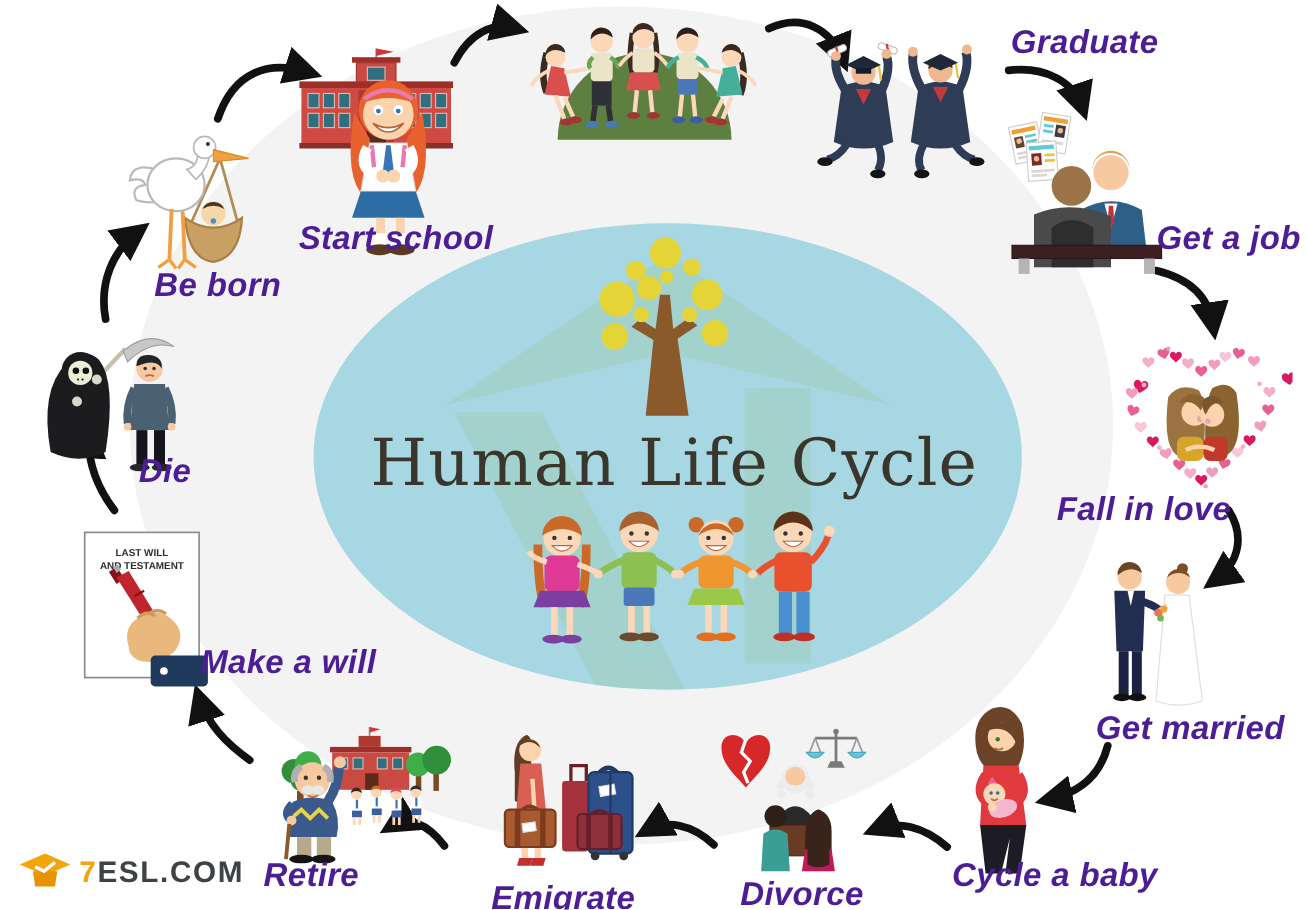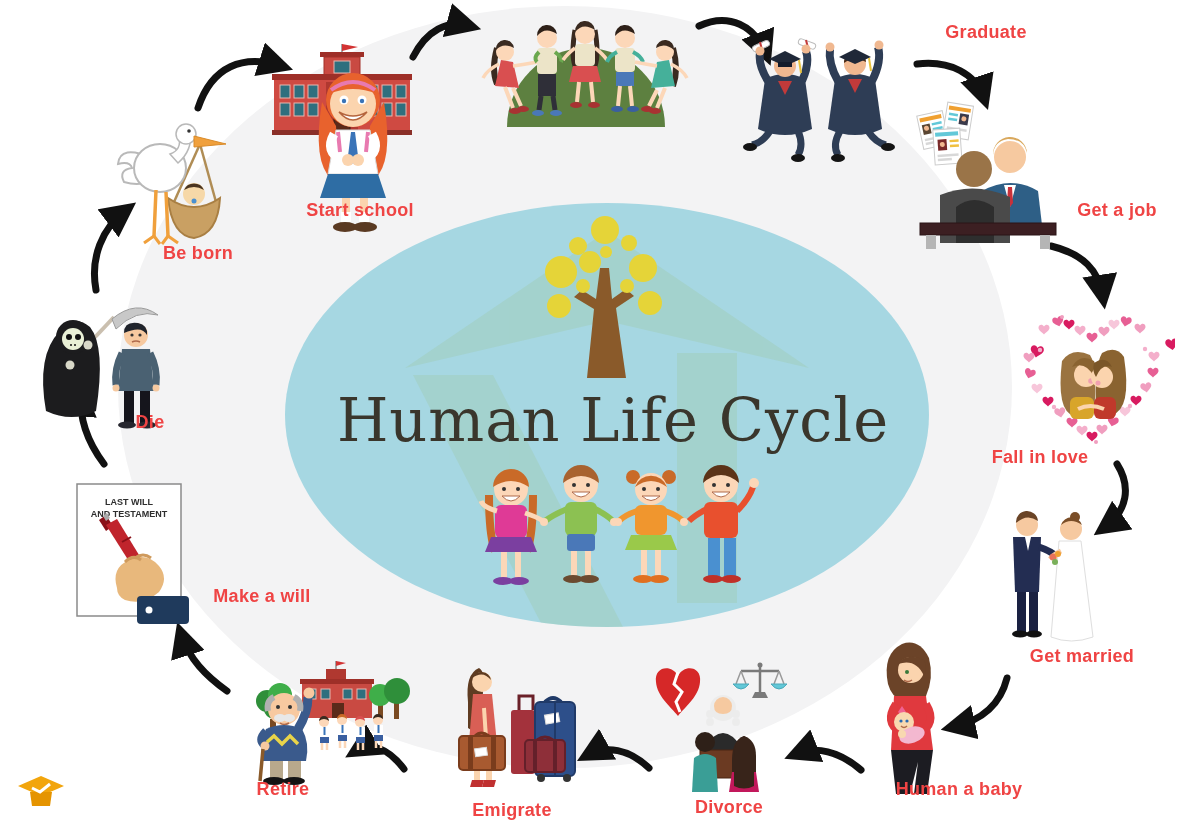--- a/index.html
+++ b/index.html
@@ -3,22 +3,22 @@
 <meta charset="utf-8">
 <style>
   html,body{margin:0;padding:0;background:#ffffff;}
   #canvas{position:relative;width:1187px;height:827px;background:#ffffff;overflow:hidden;
           font-family:"Liberation Sans",sans-serif;}
   .blob{position:absolute;border-radius:50%;}
   #gray-blob{left:118px;top:6px;width:894px;height:762px;background:#f3f3f4;}
   #blue-circle{left:285px;top:203px;width:644px;height:424px;background:#a6d7e2;overflow:hidden;}
   #watermark{position:absolute;left:0;top:0;width:100%;height:100%;}
   .ill{position:absolute;}
-  .stage-label{position:absolute;transform:translateX(-50%);font-weight:bold;font-size:18px;
-               color:#ef4444;white-space:nowrap;letter-spacing:0.3px;}
+  .stage-label{position:absolute;transform:translateX(-50%);font-weight:bold;font-size:30px;
+               color:#4c1d95;white-space:nowrap;letter-spacing:0.3px;font-style:italic;}
   #main-title{position:absolute;left:613px;top:386px;transform:translateX(-50%);
               font-family:"DejaVu Serif",serif;font-weight:normal;font-size:59px;color:#3a362c;
               white-space:nowrap;letter-spacing:1px;}
   #arrows{position:absolute;left:0;top:0;width:1187px;height:827px;pointer-events:none;}
   #logo{position:absolute;left:18px;top:776px;display:flex;align-items:center;gap:8px;}
   #logo .logo-text{font-weight:bold;font-size:27px;letter-spacing:1.5px;color:#3f4245;}
   #logo .logo-text .seven{color:#f2a50c;}
   svg{display:block;}
 </style>
 </head>
@@ -630,28 +630,29 @@
     <ellipse cx="109" cy="142" rx="9" ry="3.5" fill="#26262e"></ellipse>
       <ellipse cx="129" cy="142" rx="9" ry="3.5" fill="#26262e"></ellipse>
   </svg>
 
   <div class="stage-label" style="left:198px;top:243px">Be born</div>
   <div class="stage-label" style="left:360px;top:200px">Start school</div>
   <div class="stage-label" style="left:986px;top:22px">Graduate</div>
   <div class="stage-label" style="left:1117px;top:200px">Get a job</div>
   <div class="stage-label" style="left:1040px;top:447px">Fall in love</div>
   <div class="stage-label" style="left:1082px;top:646px">Get married</div>
-  <div class="stage-label" style="left:959px;top:779px">Human a baby</div>
+  <div class="stage-label" style="left:959px;top:779px">Cycle a baby</div>
   <div class="stage-label" style="left:729px;top:797px">Divorce</div>
   <div class="stage-label" style="left:512px;top:800px">Emigrate</div>
   <div class="stage-label" style="left:283px;top:779px">Retire</div>
   <div class="stage-label" style="left:262px;top:586px">Make a will</div>
   <div class="stage-label" style="left:150px;top:412px">Die</div>
 
   <div id="logo">
     <svg width="46" height="34" viewBox="0 0 46 34">
       <polygon points="23,0 46,10 23,20 0,10" fill="#f2a50c"></polygon>
       <polygon points="12,16 34,16 32,30 14,30" fill="#e59400"></polygon>
       <polyline points="14,12 22,16 32,8" stroke="#fff" stroke-width="3" fill="none"></polyline>
     </svg>
+    <div class="logo-text"><span class="seven">7</span><span>ESL.COM</span></div>
   </div>
 
 </div>
 
 </body></html>

